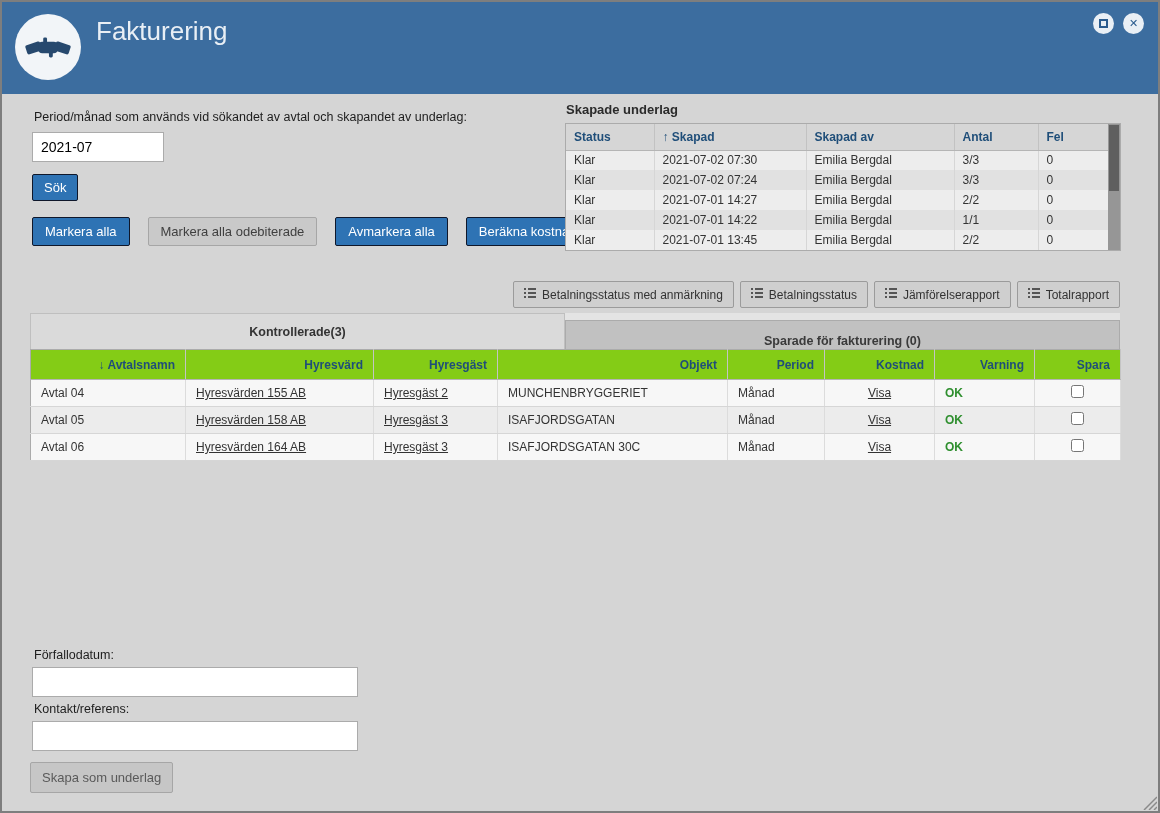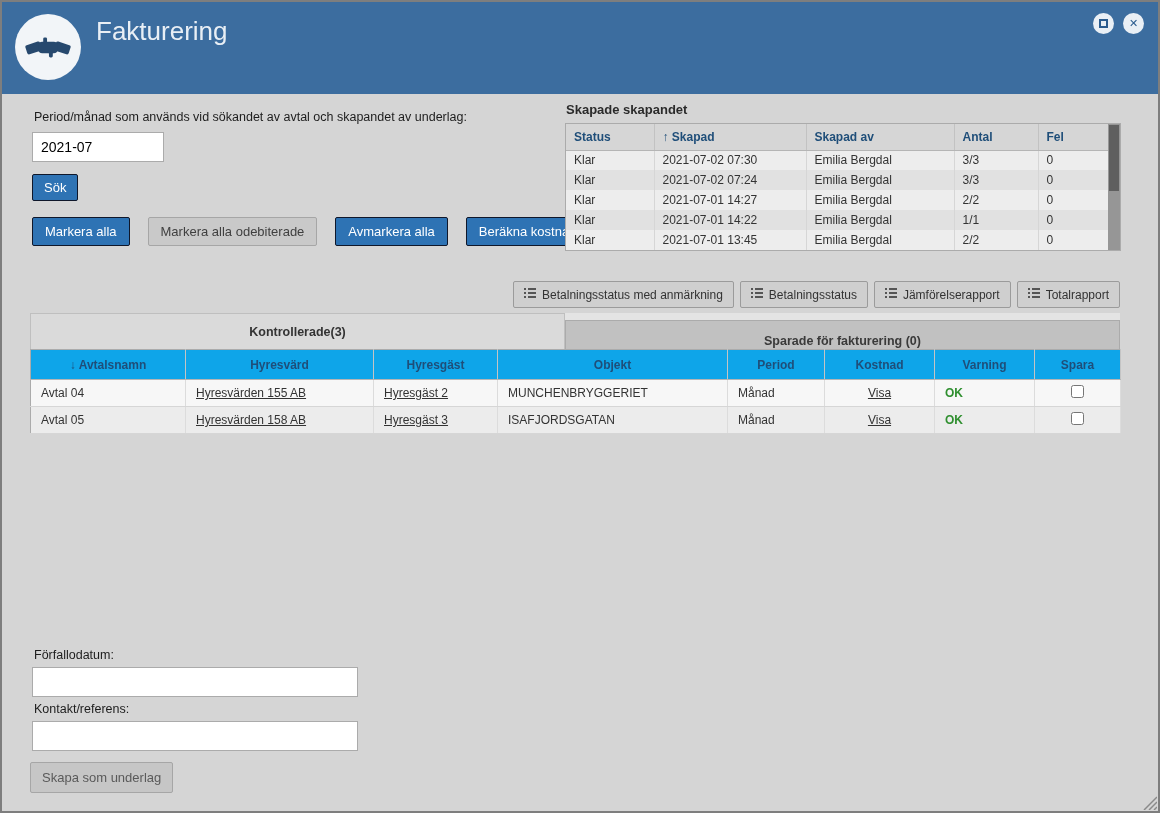--- a/index.html
+++ b/index.html
@@ -57,22 +57,22 @@
          font-size:12.5px; font-weight:bold; color:#333; }
   .tab-active { position:absolute; left:0; top:0; width:535px; height:36px; background:#DADADA;
                 border:1px solid #BFBFBF; border-bottom:none; }
   .tab-strip { position:absolute; left:535px; top:0; width:555px; height:7px; background:#E4E4E4; }
   .tab-inactive { position:absolute; left:535px; top:7px; width:555px; height:41px; background:#C1C1C1;
                   border:1px solid #ABABAB; border-bottom:none; color:#3A3A3A; cursor:pointer; }
 
   
   .contracts { position:absolute; left:28px; top:347px; width:1090px; font-size:12px; color:#333;
                border:1px solid #ABABAB; background:#F6F6F6; table-layout:fixed; }
-  .contracts th { height:30px; color:#1F4E79; font-weight:bold; text-align:center; padding:0 10px;
-                  background:#0ea5e9; border-right:1px solid #C4C4C4; border-bottom:1px solid #B5B5B5; }
+  .contracts th { height:30px; color:#1F4E79; font-weight:bold; text-align:right; padding:0 10px;
+                  background:#84cc16; border-right:1px solid #C4C4C4; border-bottom:1px solid #B5B5B5; }
   .contracts td { height:27px; padding:0 10px; border-right:1px solid #DCDCDC; border-bottom:1px solid #D6D6D6; }
   .contracts tbody tr:nth-child(odd) { background:#F7F7F7; }
   .contracts tbody tr:nth-child(even) { background:#ECECEC; }
   .al-right { text-align:right; }
   .al-center { text-align:center; }
   .ok { color:#2F8F2F; font-weight:bold; }
   a.link { color:#333; text-decoration:underline; cursor:pointer; }
   input[type=checkbox] { width:13px; height:13px; cursor:pointer; }
 
   
@@ -120,21 +120,21 @@
   <input class="period-input" value="2021-07" style="">
   <button class="btn btn-blue sok-btn">Sök</button>
 
   <div class="select-row">
     <button class="btn btn-blue">Markera alla</button>
     <button class="btn btn-gray">Markera alla odebiterade</button>
     <button class="btn btn-blue">Avmarkera alla</button>
     <button class="btn btn-blue">Beräkna kostnader</button>
   </div>
 
-  <div class="su-title">Skapade skapandet</div>
+  <div class="su-title">Skapade underlag</div>
   <div class="su-wrap">
     <table class="su-table">
       <colgroup>
           <col style="width:88px">
           <col style="width:152px">
           <col style="width:148px">
           <col style="width:84px">
           <col style="width:70px">
         </colgroup>
       <thead>
@@ -287,20 +287,30 @@
       <tr>
         <td>Avtal 05</td>
         <td><a class="link">Hyresvärden 158 AB</a></td>
         <td><a class="link">Hyresgäst 3</a></td>
         <td>ISAFJORDSGATAN</td>
         <td>Månad</td>
         <td class="al-center"><a class="link">Visa</a></td>
         <td><span class="ok">OK</span></td>
         <td class="al-center"><input type="checkbox" style=""></td>
       </tr>
+      <tr>
+        <td>Avtal 06</td>
+        <td><a class="link">Hyresvärden 164 AB</a></td>
+        <td><a class="link">Hyresgäst 3</a></td>
+        <td>ISAFJORDSGATAN 30C</td>
+        <td>Månad</td>
+        <td class="al-center"><a class="link">Visa</a></td>
+        <td><span class="ok">OK</span></td>
+        <td class="al-center"><input type="checkbox" style=""></td>
+      </tr>
     </tbody>
   </table>
 
   <div class="f-label due-label">Förfallodatum:</div>
   <input class="f-input due-input" style="">
   <div class="f-label contact-label">Kontakt/referens:</div>
   <input class="f-input contact-input" style="">
   <button class="btn create-btn">Skapa som underlag</button>
 
   <div class="resize-grip">

